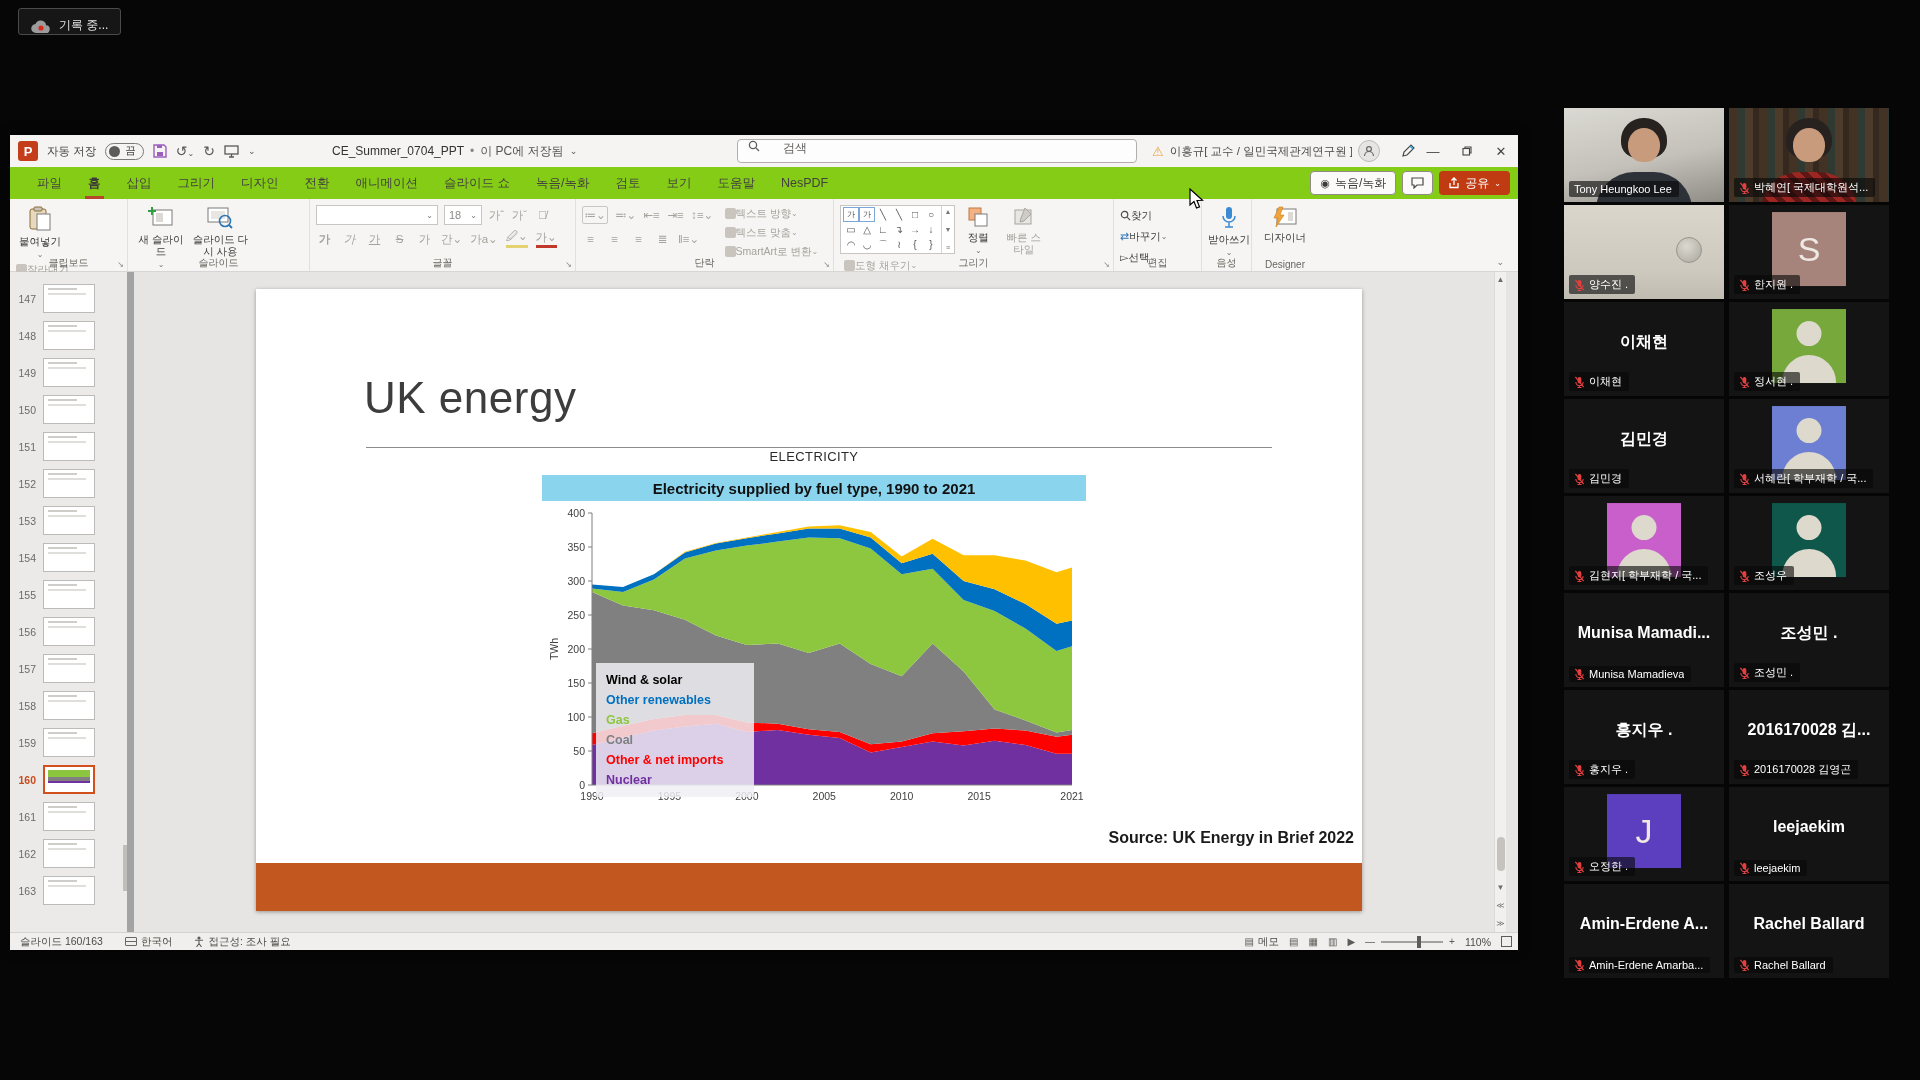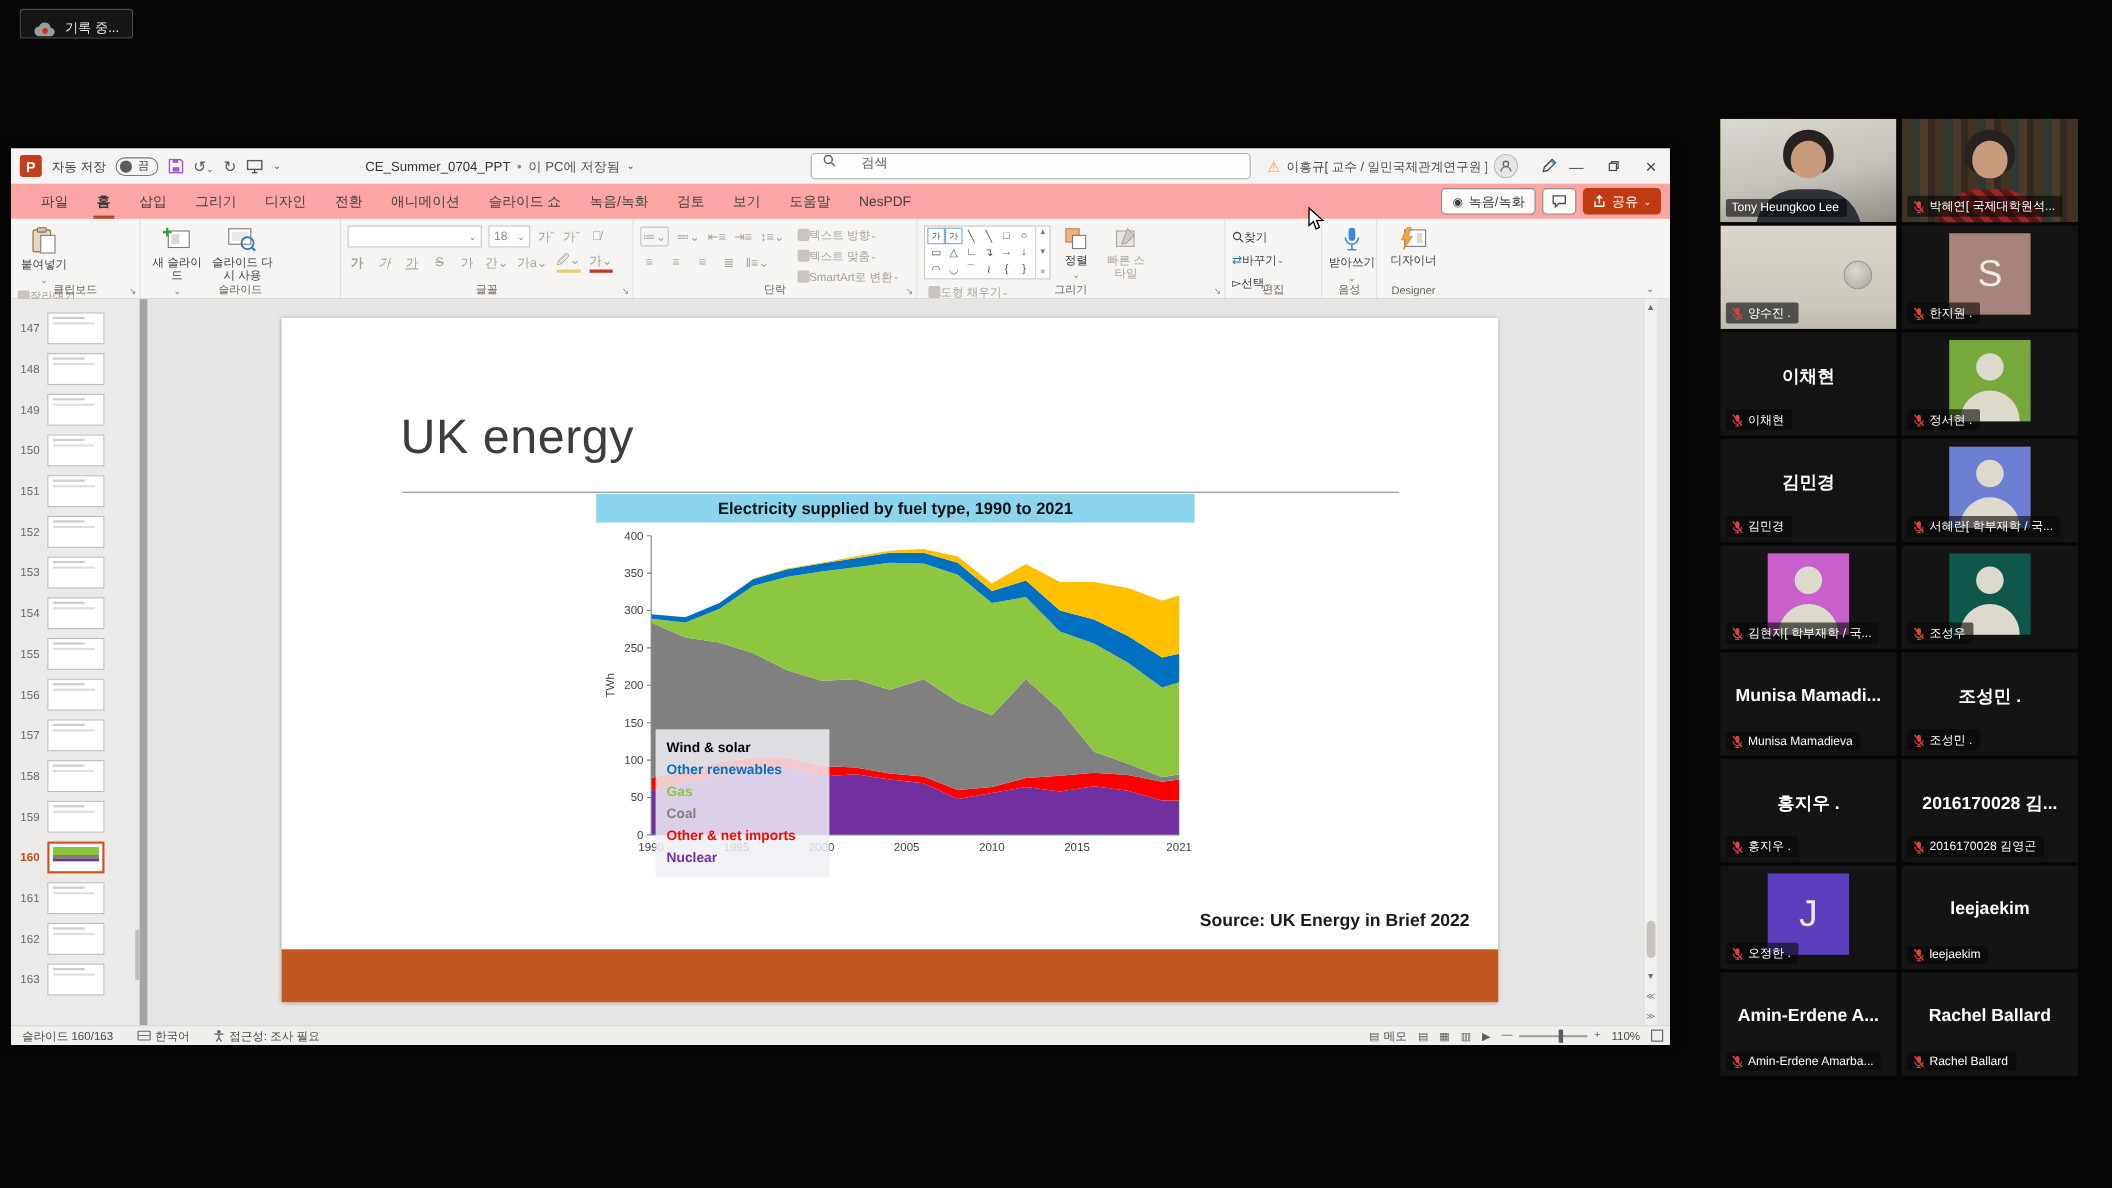--- a/index.html
+++ b/index.html
@@ -67,21 +67,21 @@
   .account { position:absolute; left:1142px; top:0; height:32px; display:flex; align-items:center; gap:6px; }
   .acct-name { font-size:11.5px; color:#4a4a4a; max-width:182px; white-space:nowrap; overflow:hidden; }
   .warn { color:#e8a33d; font-size:13px; }
   .avatar-btn { width:22px; height:22px; border-radius:50%; background:#e7e5e3; border:1px solid #bdbab7;
                 display:flex; align-items:center; justify-content:center; }
   .winbtns { position:absolute; right:0; top:0; height:32px; display:flex; }
   .winbtn { width:34px; height:32px; display:flex; align-items:center; justify-content:center;
             color:#444; font-size:13px; }
 
   
-  .tabrow { position:absolute; left:0; top:32px; width:100%; height:32px; background:#fca5a5;
+  .tabrow { position:absolute; left:0; top:32px; width:100%; height:32px; background:#84cc16;
             display:flex; align-items:stretch; padding-left:14px; }
   .tab { display:flex; align-items:center; padding:0 13px; font-size:12.5px; color:#44423e; position:relative; }
   .tab.sel { color:#3d3b38; font-weight:bold; }
   .tab.sel::after { content:""; position:absolute; left:10px; right:10px; bottom:0; height:3px; background:#b7472a; }
   .tr-right { position:absolute; right:8px; top:4px; display:flex; gap:6px; align-items:center; }
   .pill { height:24px; border:1px solid #8f8b86; border-radius:4px; display:flex; align-items:center;
           gap:5px; padding:0 9px; font-size:12px; color:#3b3b3b; background:#fbfaf9; }
   .share-btn { height:24px; background:#c03a12; color:#fff; border-radius:4px; display:flex; align-items:center;
                gap:5px; padding:0 9px; font-size:12px; }
 
@@ -130,21 +130,21 @@
   .slide { position:absolute; left:146px; top:17px; width:1106px; height:622px; background:#fff;
            box-shadow:0 1px 4px rgba(0,0,0,.35); }
   .stitle { position:absolute; left:108px; top:84px; font-size:44px; color:#3d3d3d; letter-spacing:.5px; }
   .shr { position:absolute; left:110px; top:158px; width:906px; height:1px; background:#8c8c8c; }
   .chart { position:absolute; left:286px; top:160px; width:544px; }
   .ctitle { text-align:center; font-size:13px; color:#2b2b2b; letter-spacing:.4px; height:26px; }
   .cband { height:26px; background:#8ad4ee; display:flex; align-items:center; justify-content:center;
            font-size:15px; font-weight:bold; color:#111; }
   .legend { position:absolute; left:54px; top:214px; width:158px; padding:7px 10px;
             background:rgba(240,240,244,.84); font-size:12.5px; font-weight:bold; line-height:20px; }
-  .source { position:absolute; right:26px; top:540px; font-size:16px; font-weight:600; color:#1a1a1a; }
+  .source { position:absolute; right:8px; top:540px; font-size:16px; font-weight:600; color:#1a1a1a; }
   .oband { position:absolute; left:0; right:0; top:574px; height:48px; background:#c2571f; }
 
   
   .vsb { position:absolute; right:0; top:0; width:12px; height:100%; background:#f1f0ee;
          border-left:1px solid #dddbd8; display:flex; flex-direction:column; align-items:center; }
   .vsb .arr { font-size:8px; color:#6f6d6a; height:14px; display:flex; align-items:center; }
   .vsb-thumb { position:absolute; left:2px; top:565px; width:8px; height:34px; background:#c6c3bf; border-radius:4px; }
   .vsb-bottom { position:absolute; bottom:2px; display:flex; flex-direction:column; gap:4px; align-items:center; }
 
   
@@ -870,20 +870,21 @@
         </div>
         <div class="pscroll"></div>
     </div>
 
     <div class="canvas">
       <div class="slide">
         <div class="stitle">UK energy</div>
         <div class="shr"></div>
 
         <div class="chart">
+          <div class="ctitle">ELECTRICITY</div>
           <div class="cband">Electricity supplied by fuel type, 1990 to 2021</div>
           <svg id="chart-svg" width="544" height="312">
               <polygon points="50.0,243.9 81.0,236.4 111.9,229.6 142.9,225.5 173.9,222.8 204.8,231.0 235.8,228.9 266.8,233.7 297.7,237.1 328.7,251.4 359.7,245.9 390.6,240.5 421.6,244.6 452.6,239.8 483.5,243.9 514.5,252.7 530.0,252.7 530.0,284.0 514.5,284.0 483.5,284.0 452.6,284.0 421.6,284.0 390.6,284.0 359.7,284.0 328.7,284.0 297.7,284.0 266.8,284.0 235.8,284.0 204.8,284.0 173.9,284.0 142.9,284.0 111.9,284.0 81.0,284.0 50.0,284.0" fill="#7030a0"></polygon>
               <polygon points="50.0,232.3 81.0,224.8 111.9,218.0 142.9,214.0 173.9,214.0 204.8,221.4 235.8,222.8 266.8,228.2 297.7,231.0 328.7,243.2 359.7,240.5 390.6,232.3 421.6,230.3 452.6,227.6 483.5,229.6 514.5,235.7 530.0,233.7 530.0,252.7 514.5,252.7 483.5,243.9 452.6,239.8 421.6,244.6 390.6,240.5 359.7,245.9 328.7,251.4 297.7,237.1 266.8,233.7 235.8,228.9 204.8,231.0 173.9,222.8 142.9,225.5 111.9,229.6 81.0,236.4 50.0,243.9" fill="#fe0000"></polygon>
               <polygon points="50.0,90.9 81.0,104.5 111.9,109.2 142.9,118.8 173.9,134.4 204.8,143.9 235.8,142.6 266.8,152.1 297.7,142.6 328.7,163.0 359.7,175.2 390.6,142.6 421.6,170.4 452.6,208.5 483.5,219.4 514.5,231.6 530.0,228.9 530.0,233.7 514.5,235.7 483.5,229.6 452.6,227.6 421.6,230.3 390.6,232.3 359.7,240.5 328.7,243.2 297.7,231.0 266.8,228.2 235.8,222.8 204.8,221.4 173.9,214.0 142.9,214.0 111.9,218.0 81.0,224.8 50.0,232.3" fill="#808080"></polygon>
               <polygon points="50.0,87.5 81.0,90.9 111.9,78.6 142.9,57.6 173.9,49.4 204.8,44.6 235.8,40.6 266.8,36.5 297.7,37.2 328.7,47.4 359.7,73.2 390.6,67.8 421.6,99.0 452.6,109.9 483.5,127.6 514.5,150.0 530.0,145.3 530.0,228.9 514.5,231.6 483.5,219.4 452.6,208.5 421.6,170.4 390.6,142.6 359.7,175.2 328.7,163.0 297.7,142.6 266.8,152.1 235.8,142.6 204.8,143.9 173.9,134.4 142.9,118.8 111.9,109.2 81.0,104.5 50.0,90.9" fill="#8dc63f"></polygon>
               <polygon points="50.0,83.4 81.0,86.1 111.9,73.2 142.9,51.4 173.9,42.6 204.8,37.2 235.8,32.4 266.8,27.6 297.7,27.6 328.7,36.5 359.7,62.3 390.6,52.8 421.6,80.0 452.6,88.2 483.5,103.1 514.5,122.8 530.0,119.4 530.0,145.3 514.5,150.0 483.5,127.6 452.6,109.9 421.6,99.0 390.6,67.8 359.7,73.2 328.7,47.4 297.7,37.2 266.8,36.5 235.8,40.6 204.8,44.6 173.9,49.4 142.9,57.6 111.9,78.6 81.0,90.9 50.0,87.5" fill="#0070c0"></polygon>
               <polygon points="50.0,83.4 81.0,86.1 111.9,73.2 142.9,50.8 173.9,41.9 204.8,36.5 235.8,31.0 266.8,25.6 297.7,24.2 328.7,31.0 359.7,55.5 390.6,37.8 421.6,54.2 452.6,54.2 483.5,59.6 514.5,71.2 530.0,66.4 530.0,119.4 514.5,122.8 483.5,103.1 452.6,88.2 421.6,80.0 390.6,52.8 359.7,62.3 328.7,36.5 297.7,27.6 266.8,27.6 235.8,32.4 204.8,37.2 173.9,42.6 142.9,51.4 111.9,73.2 81.0,86.1 50.0,83.4" fill="#ffc000"></polygon>
               <line x1="50" y1="12" x2="50" y2="284" stroke="#7f7f7f" stroke-width="1"></line>
               <line x1="50" y1="284" x2="530" y2="284" stroke="#7f7f7f" stroke-width="1"></line>

